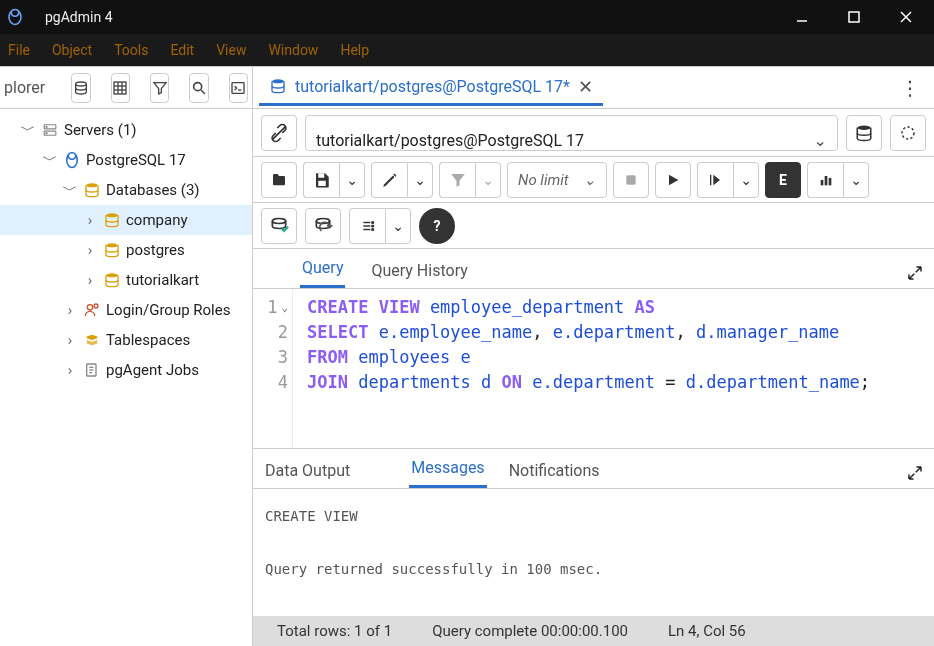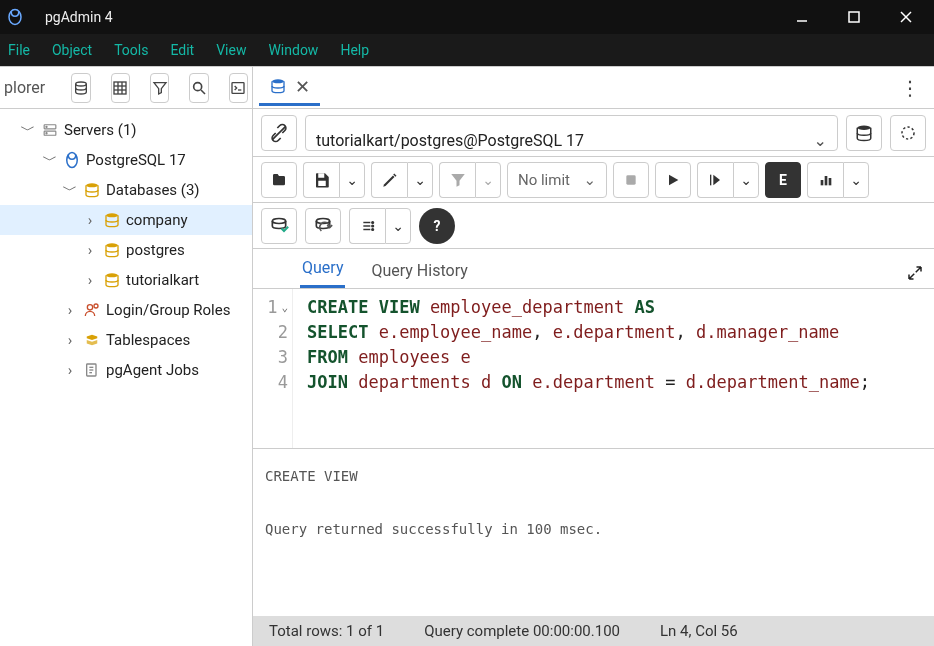--- a/index.html
+++ b/index.html
@@ -24,21 +24,21 @@
     justify-content: space-between;
   }
   .title-bar .left { display: flex; align-items:center; gap:21px; }
   .title-bar .right { display:flex; align-items:center; gap:8px; }
   .win-btn { width: 44px; height:34px; display:flex; align-items:center; justify-content:center; color:#fff;}
   .win-btn svg { stroke:#fff; }
 
   
   .menu-bar {
     background: #1a1a1a;
-    color: #14b8a6;
+    color: #a16207;
     height: 32px;
     display: flex;
     align-items: center;
     padding: 0 8px;
     gap: 22px;
   }
   .menu-bar span { cursor: default; }
 
   
   .main {
@@ -177,21 +177,21 @@
     display:flex;
     align-items:center;
     padding: 4px 8px;
     gap:6px;
     border-bottom:1px solid #ccc;
   }
   .btn-group { display:flex; }
   .btn-group .tool-btn { border-radius:0; border-right:none; }
   .btn-group .tool-btn:first-child { border-top-left-radius:4px; border-bottom-left-radius:4px; }
   .btn-group .tool-btn:last-child { border-top-right-radius:4px; border-bottom-right-radius:4px; border-right:1px solid #ccc; }
-  .tool-btn.wide { min-width: 100px; padding:0 10px; color:#666; justify-content:space-between; font-size:15px; }
+  .tool-btn.wide { min-width: 100px; padding:0 10px; color:#666; justify-content:space-between; font-size:15px;font-style:italic; }
   .tool-btn.dark { background:#333; color:#fff; border-color:#333;}
   .tool-btn.small-chev { min-width:26px; }
 
   
   .toolbar-row2 {
     height:46px;
     display:flex;
     align-items:center;
     padding: 4px 8px;
     gap:8px;
@@ -252,22 +252,22 @@
     color:#999;
     text-align:right;
     padding: 6px 4px 0 0;
   }
   .gutter-col div { height:25px; display:flex; justify-content:flex-end; align-items:center; gap:4px;}
   .gutter-col .fold { color:#666; font-size:11px;}
   .code-col {
     padding: 6px 0 0 14px;
     white-space:pre;
   }
-  .kw { color:#14532d; font-weight:600; }
-  .id { color:#7f1d1d; }
+  .kw { color:#8b5cf6; font-weight:600; }
+  .id { color:#1d4ed8; }
   .op { color:#222; }
 
   
   .output-tabs {
     height: 40px;
     display:flex;
     align-items:flex-end;
     padding: 0 10px;
     gap: 20px;
     border-bottom:1px solid #ccc;
@@ -282,21 +282,21 @@
     white-space: pre;
     min-height:90px;
   }
 
   
   .status-bar {
     height: 30px;
     background:#ddd;
     display:flex;
     align-items:center;
-    padding: 0 16px;
+    padding: 0 24px;
     gap: 40px;
     font-size:15px;
     color:#333;
   }
 
   svg { display:block; }
 </style>
 </head>
 <body>
 
@@ -487,20 +487,21 @@
 
     <div class="tab-bar">
       <div class="conn-tab">
         <span>
             <svg width="18" height="16" viewBox="0 0 24 24" fill="currentColor">
               <ellipse cx="12" cy="5" rx="9" ry="3"></ellipse>
               <path d="M3 5v7c0 1.7 4 3 9 3s9-1.3 9-3V5" fill="none" stroke="currentColor" stroke-width="2"></path>
               <path d="M3 12v7c0 1.7 4 3 9 3s9-1.3 9-3v-7" fill="none" stroke="currentColor" stroke-width="2"></path>
             </svg>
           </span>
+        <span>tutorialkart/postgres@PostgreSQL 17*</span>
         <span class="close-x">✕</span>
       </div>
       <span class="kebab">⋮</span>
     </div>
 
     <div class="conn-row">
       <div class="tool-btn">
         <svg width="20" height="20" viewBox="0 0 24 24" fill="none" stroke="currentColor" stroke-width="2">
             <path d="M8 12l-3 3a4 4 0 006 6l3-3"></path>
             <path d="M16 12l3-3a4 4 0 00-6-6l-3 3"></path>
@@ -649,20 +650,31 @@
         <div>
             <span>3</span>
           </div>
         <div>
             <span>4</span>
           </div>
       </div>
       <div class="code-col"><div><span class="kw">CREATE</span> <span class="kw">VIEW</span> <span class="id">employee_department</span> <span class="kw">AS</span></div><div><span class="kw">SELECT</span> <span class="id">e.employee_name</span><span class="op">, </span><span class="id">e.department</span><span class="op">, </span><span class="id">d.manager_name</span></div><div><span class="kw">FROM</span> <span class="id">employees</span> <span class="id">e</span></div><div><span class="kw">JOIN</span> <span class="id">departments</span> <span class="id">d</span> <span class="kw">ON</span> <span class="id">e.department</span> <span class="op">=</span> <span class="id">d.department_name</span><span class="op">;</span></div></div>
     </div>
 
+    <div class="output-tabs">
+      <div class="ed-tab">Data Output</div>
+      <div class="ed-tab active">Messages</div>
+      <div class="ed-tab">Notifications</div>
+      <div class="expand-icon">
+        <svg width="18" height="18" viewBox="0 0 24 24" fill="none" stroke="currentColor" stroke-width="2">
+            <path d="M4 20l7-7M4 20v-6M4 20h6"></path>
+            <path d="M20 4l-7 7M20 4v6M20 4h-6"></path>
+          </svg>
+      </div>
+    </div>
 
     <div class="output-body"><span>CREATE VIEW</span>
 <span></span>
 <span>Query returned successfully in 100 msec.</span></div>
 
     <div class="status-bar">
       <span>Total rows: 1 of 1</span>
       <span>Query complete 00:00:00.100</span>
       <span>Ln 4, Col 56</span>
     </div>

